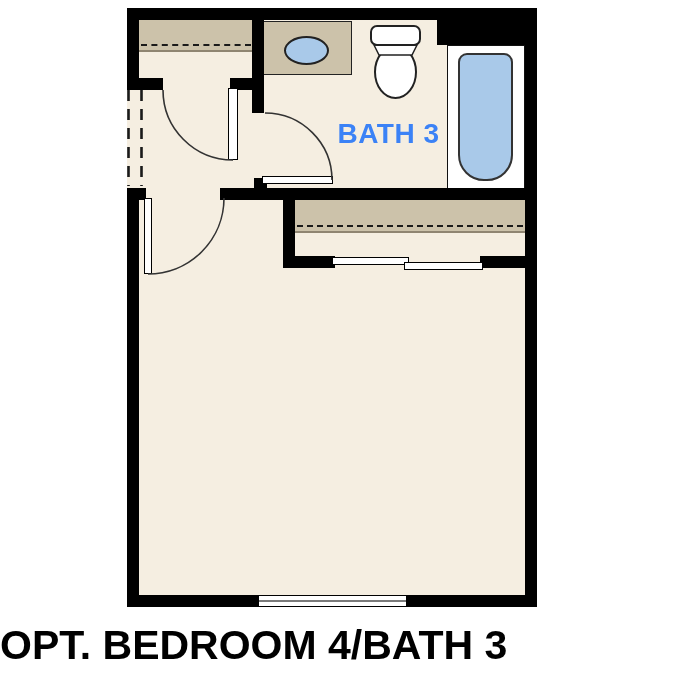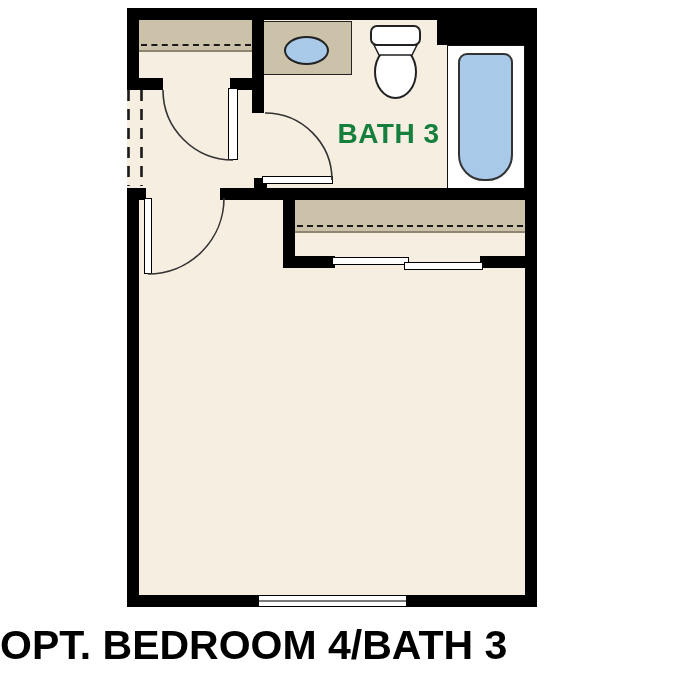--- a/index.html
+++ b/index.html
@@ -17,21 +17,21 @@
   .shelf{background:var(--cabinet,#ccc2aa);border-bottom:2px solid var(--shelfedge,#8f8571);z-index:1;}
   .shelf .rod{position:absolute;left:2px;right:2px;border-top:2.5px dashed #1a1a1a;}
   .vanity{background:var(--cabinet,#ccc2aa);border:1.5px solid var(--outline,#222);z-index:1;}
   .sink{background:var(--fixture,#a9c9e9);border:2px solid var(--outline,#222);border-radius:50%;z-index:1;}
   .tubsurround{background:#ffffff;border:1.5px solid #111;z-index:1;}
   .tub{background:var(--fixture,#a9c9e9);border:2px solid #333;border-radius:9px 9px 26px 26px;z-index:1;}
   .leaf{background:#fff;border:1.5px solid #000;z-index:3;}
   .window{background:#fff;border:1.5px solid #000;z-index:3;}
   .window .pane{position:absolute;left:0;right:0;top:3.5px;height:2.5px;background:var(--windowline,#7a7a7a);}
   .overlay{position:absolute;left:0;top:0;width:687px;height:687px;z-index:3;pointer-events:none;}
-  .roomlabel{color:#15803d;font-weight:700;text-align:center;z-index:4;letter-spacing:0.5px;}
+  .roomlabel{color:#3b82f6;font-weight:700;text-align:center;z-index:4;letter-spacing:0.5px;}
   .caption{position:absolute;left:0;top:622px;width:687px;text-align:left;
     font-size:41px;font-weight:700;color:#000;z-index:4;letter-spacing:0px;}
 </style>
 </head>
 <body>
 
 <div class="plan">
 
   <div class="abs floor" style="left:127px;top:8px;width:410px;height:599px;"></div>
 

